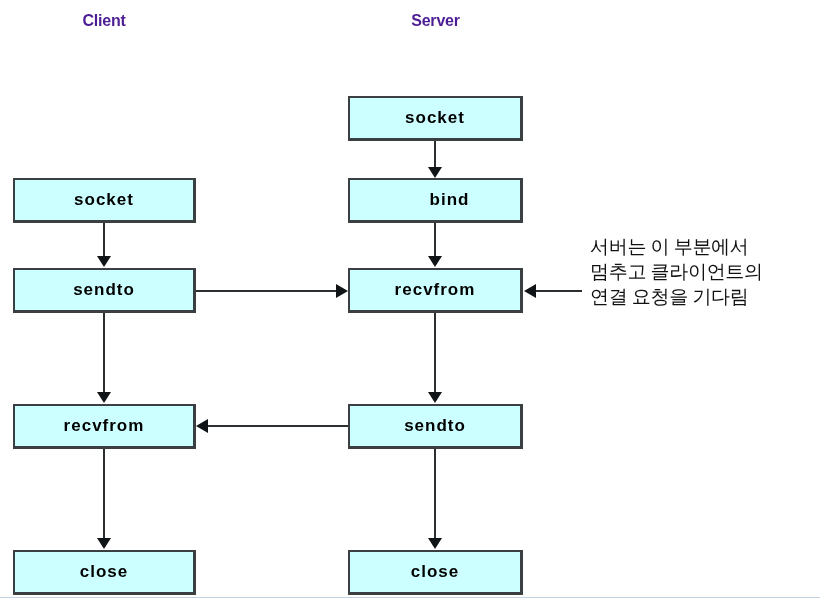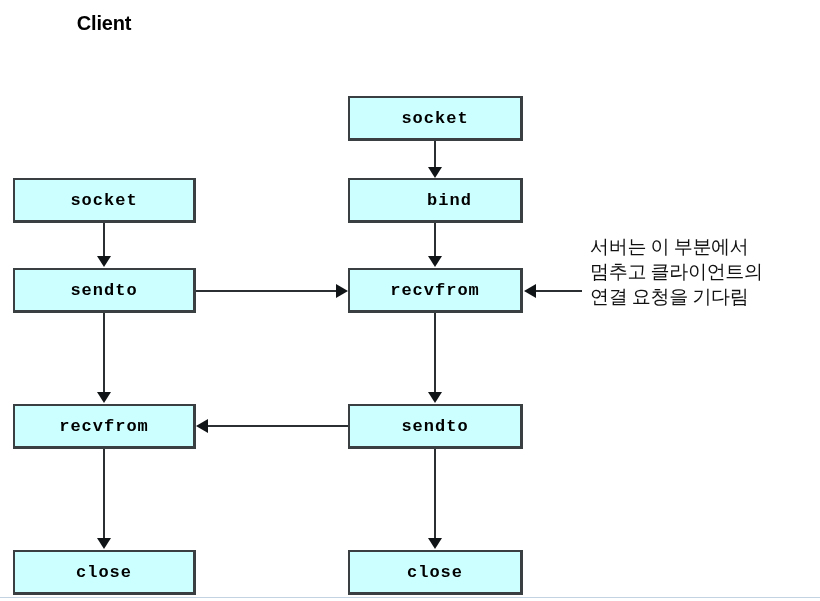--- a/index.html
+++ b/index.html
@@ -13,42 +13,42 @@
     height: 601px;
     background: #ffffff;
     overflow: hidden;
     font-family: "Liberation Sans", sans-serif;
   }
 
   
   .col-header {
     position: absolute;
     font-family: "Liberation Sans", sans-serif;
-    font-size: 20px;
+    font-size: 16px;
     font-weight: bold;
-    color: #000000;
+    color: #4c1d95;
     text-align: center;
     white-space: nowrap;
     letter-spacing: -0.2px;
   }
   #header-client { left: 13px; top: 12px; width: 182px; }
   #header-server { left: 348px; top: 12px; width: 175px; }
 
   
   .node-box {
     position: absolute;
     box-sizing: border-box;
     background: #ccffff;
     border: 2px solid #3a3f41;
     border-right-width: 3px;
     border-bottom-width: 3px;
     display: flex;
     align-items: center;
     justify-content: center;
-    font-family: Liberation Mono, monospace;
+    font-family: Liberation Sans, sans-serif;
     font-size: 17px;
     font-weight: bold;
     color: #000000;
     letter-spacing: 1px;
   }
 
   
   .col-client { left: 13px; width: 183px; height: 45px; }
   
   .col-server { left: 348px; width: 175px; height: 45px; }
@@ -112,20 +112,21 @@
     height: 1px;
     background: #c3d3e2;
   }
 </style>
 </head>
 <body>
 
 <div id="canvas">
 
   <div class="col-header" id="header-client">Client</div>
+  <div class="col-header" id="header-server">Server</div>
 
   <div class="node-box col-server" style="top:96px;">socket</div>
 
   <div class="node-box col-server" style="top:178px;padding-left:29px;">bind</div>
 
   <div class="node-box col-server" style="top:268px;">recvfrom</div>
 
   <div class="node-box col-server" style="top:404px;">sendto</div>
 
   <div class="node-box col-server" style="top:550px;">close</div>

